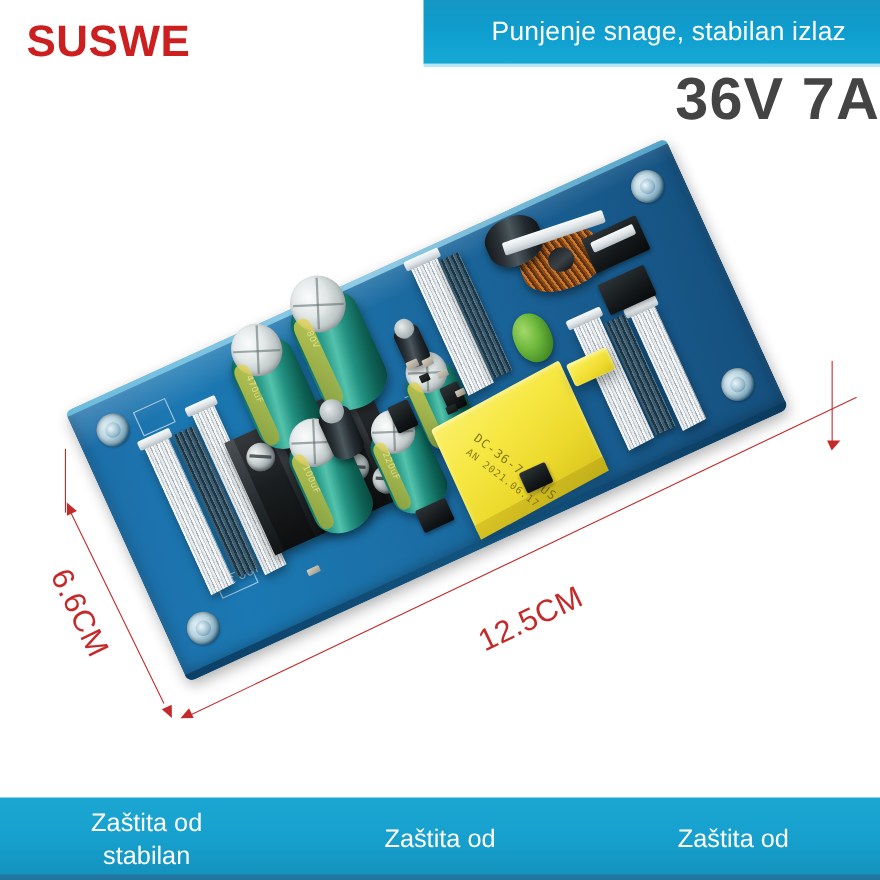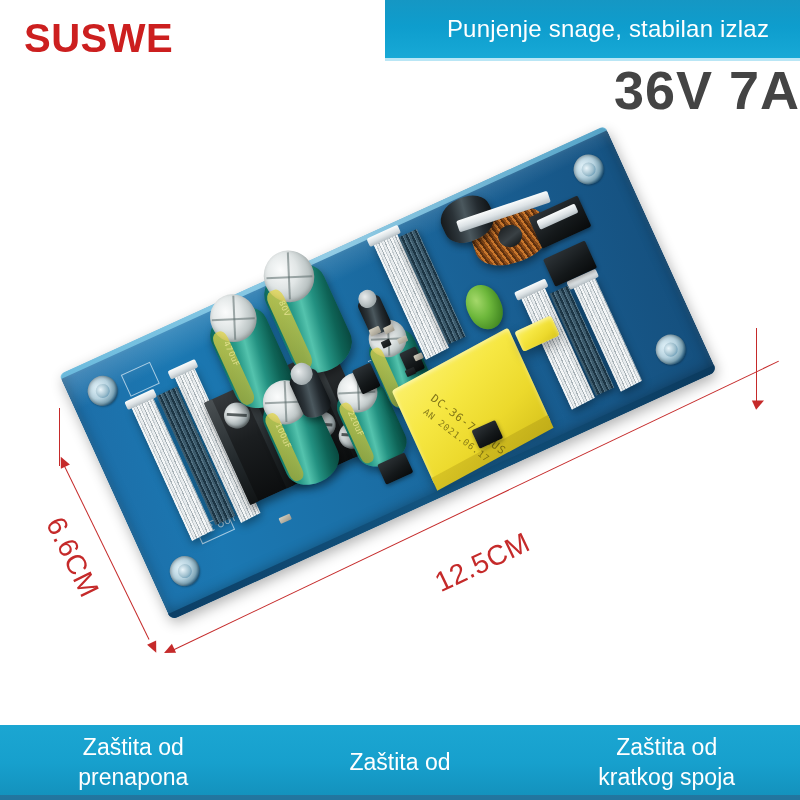--- a/index.html
+++ b/index.html
@@ -567,25 +567,24 @@
 
     <div class="dim-line" style="left:757px;top:268px;width:80px;transform:rotate(90deg);"></div>
     <div class="dim-line" style="left:60px;top:348px;width:58px;transform:rotate(90deg);"></div>
 
   </div>
 
 
   <div class="footer-banner">
     <div class="footer-cell">
       <span>Zaštita od</span>
-      <span>prenapona</span>
+      <span>stabilan</span>
     </div>
     <div class="footer-cell">
       <span>Zaštita od</span>
     </div>
     <div class="footer-cell">
       <span>Zaštita od</span>
-      <span>kratkog spoja</span>
     </div>
   </div>
   <div class="footer-base"></div>
 
 </div>
 
 </body></html>

